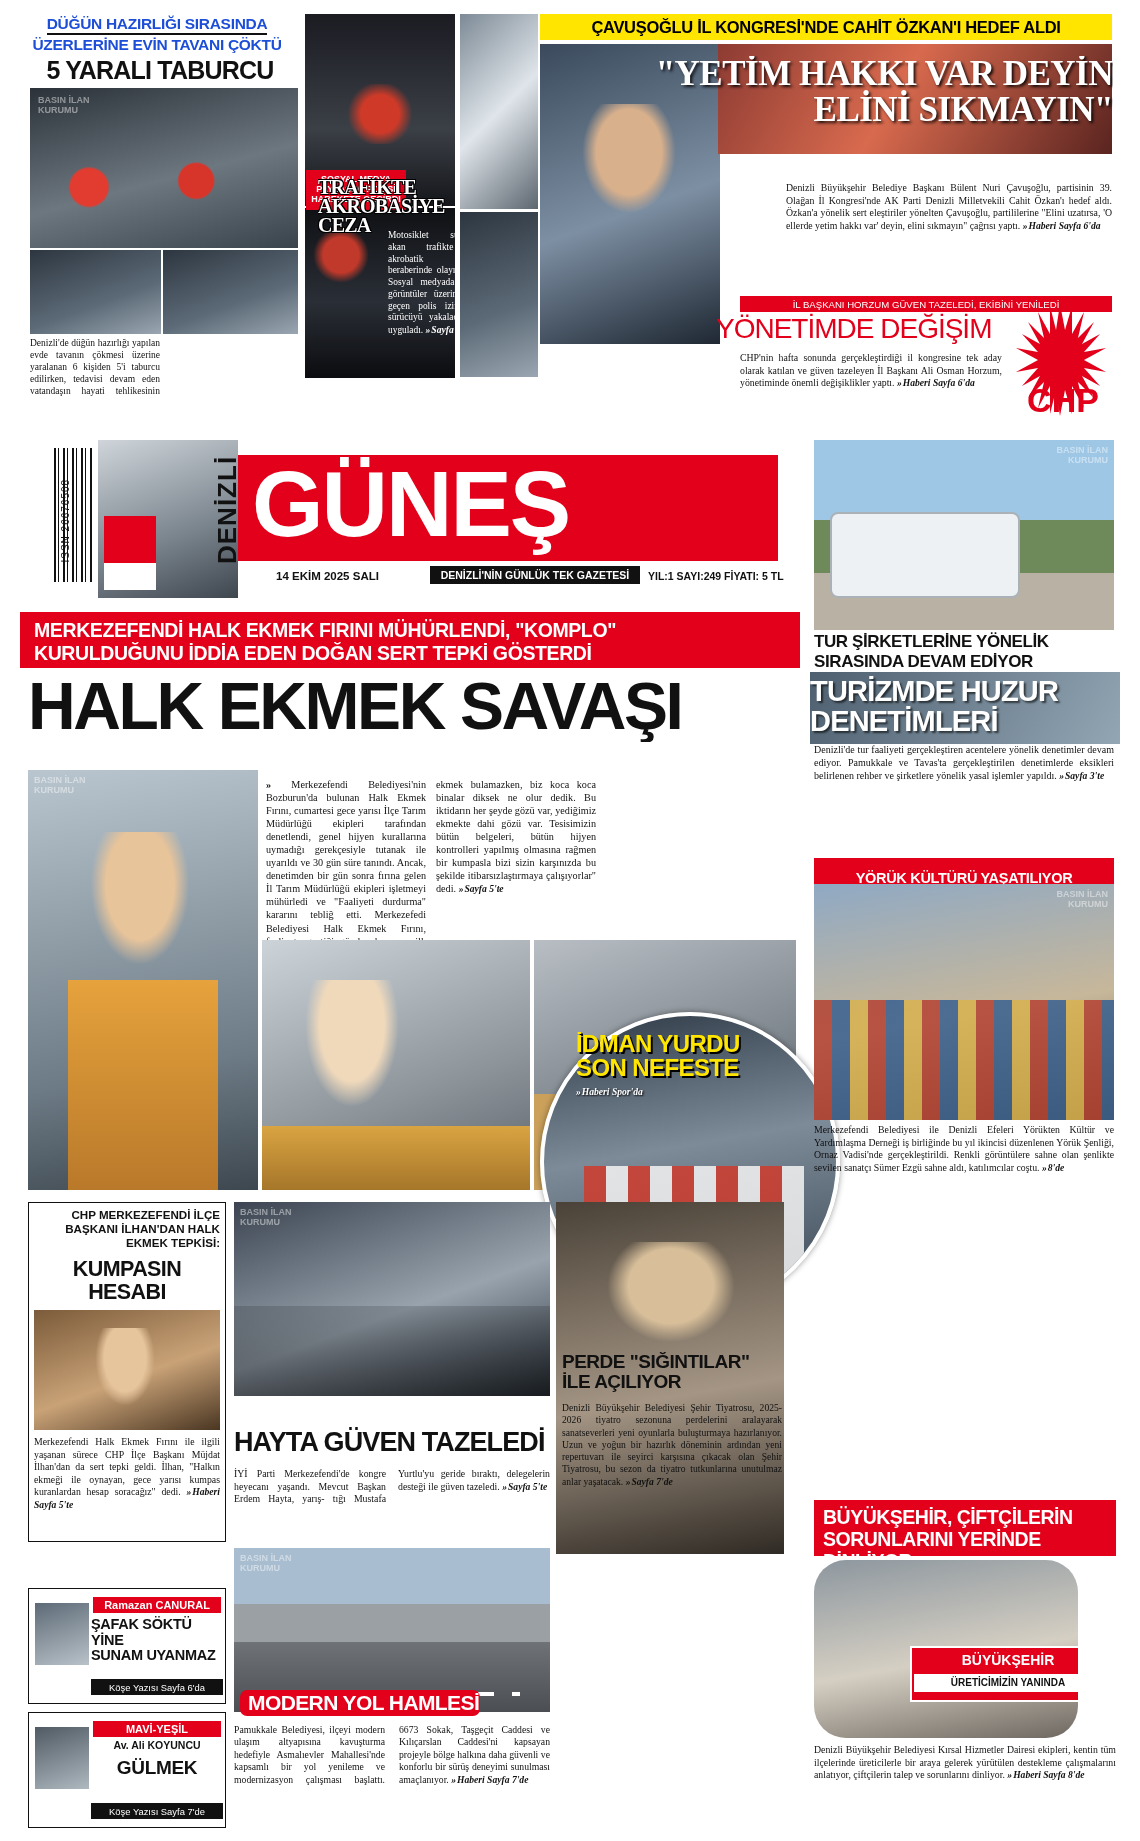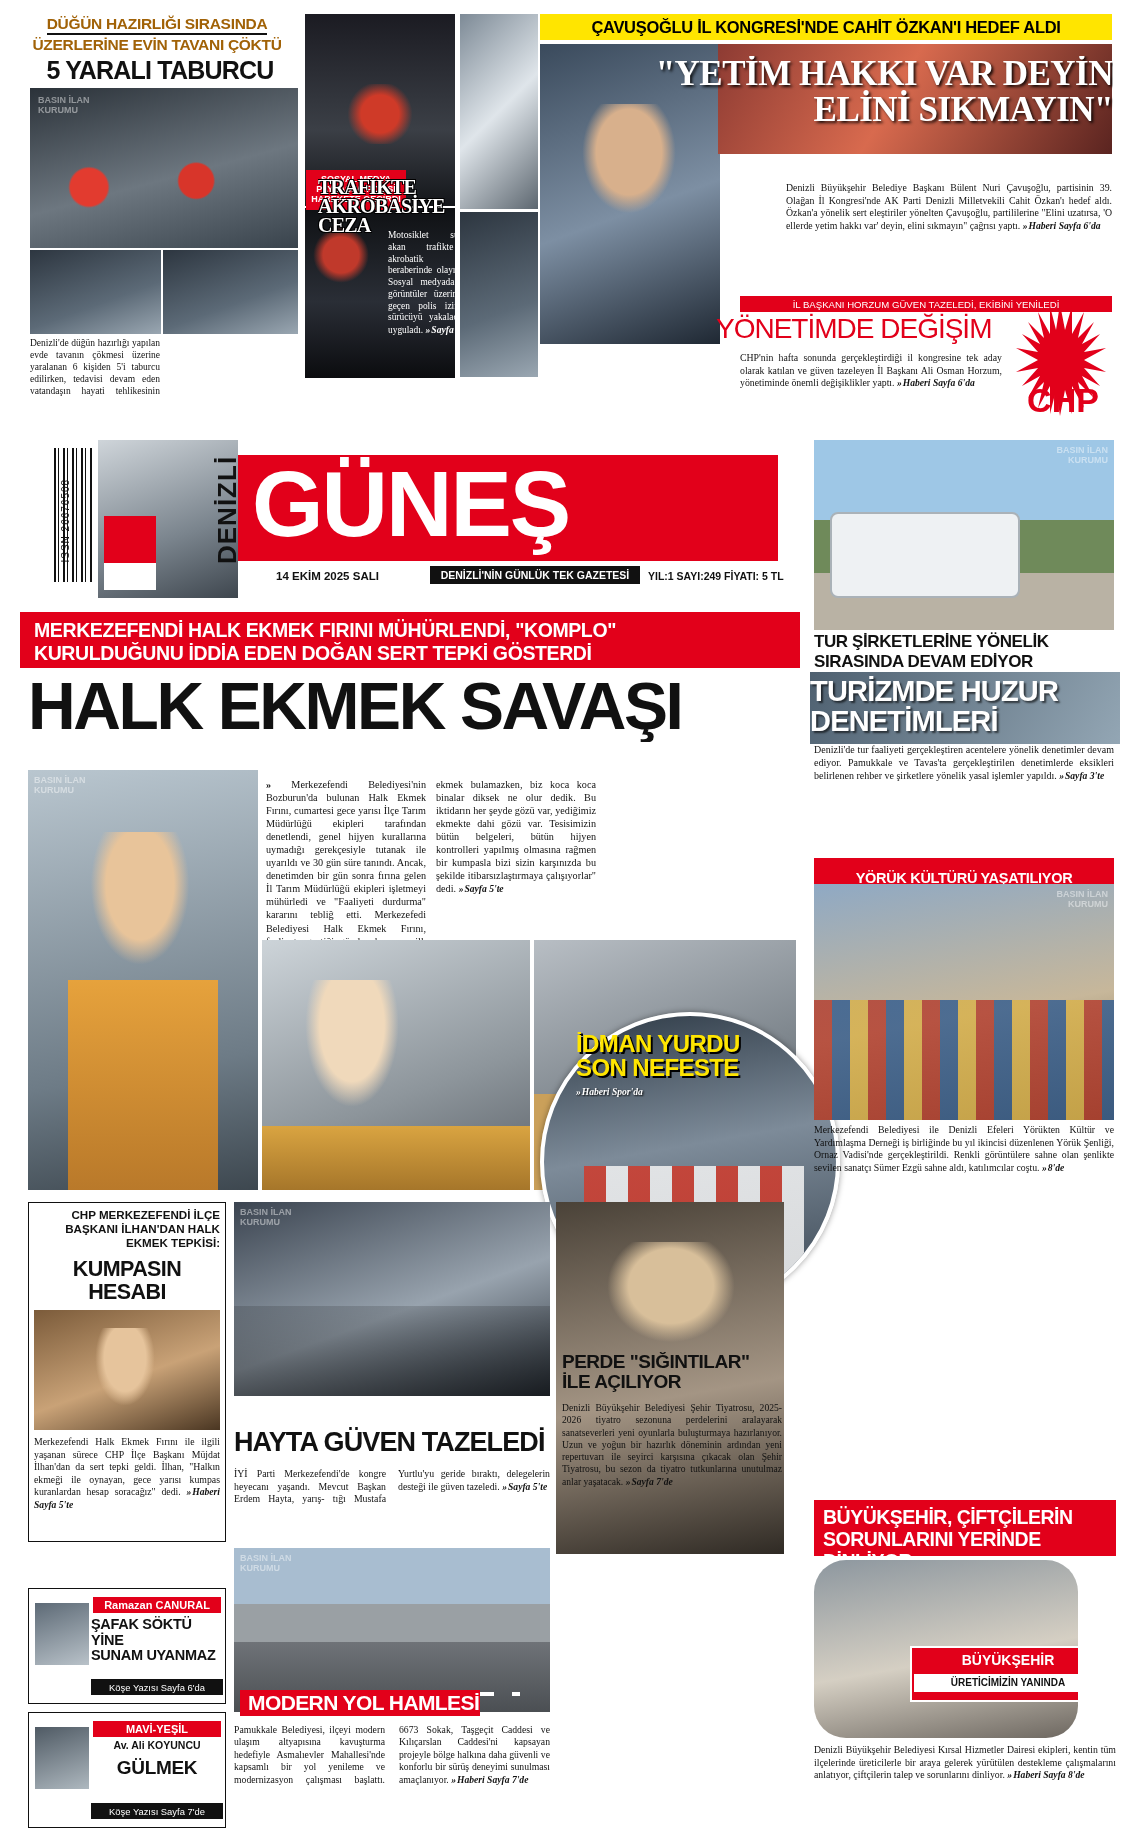--- a/index.html
+++ b/index.html
@@ -26,21 +26,21 @@
     color: #111;
   }
   .cap-txt { font-family: "Liberation Serif", serif; font-size: 9.6px; line-height: 1.3; text-align: justify; }
   .ref { font-style: italic; font-weight: bold; font-size: 9.6px; }
   .ref::before { content: "»"; margin-right: 1px; }
 
   
   #tl-kicker {
     left: 28px; top: 14px; width: 258px; height: 40px;
     font-family: "Liberation Sans", sans-serif; font-weight: bold; font-size: 15.5px;
-    line-height: 1.23; text-align: center; color: #a16207; letter-spacing: -0.3px;
+    line-height: 1.23; text-align: center; color: #1d4ed8; letter-spacing: -0.3px;
   }
   #tl-kicker .u { border-bottom: 2px solid #111; display: inline-block; }
   #tl-title {
     left: 20px; top: 56px; width: 280px; height: 30px;
     font-family: "Liberation Sans", sans-serif; font-weight: bold; font-size: 25px;
     text-align: center; color: #111; letter-spacing: -0.8px;
   }
   #tl-photo1 { left: 30px; top: 88px; width: 268px; height: 160px; }
   #tl-photo2 { left: 30px; top: 250px; width: 131px; height: 84px; }
   #tl-photo3 { left: 163px; top: 250px; width: 135px; height: 84px; }
@@ -249,20 +249,21 @@
     color: #111; text-align: center; letter-spacing: -0.3px;
   }
 
   
   #yol-photo { left: 234px; top: 1548px; width: 316px; height: 164px; }
   #yol-title {
     left: 240px; top: 1690px; width: 240px; height: 26px;
     background: #e2001a; color: #fff; font-family: "Liberation Sans", sans-serif;
     font-weight: bold; font-size: 21px; display: flex; align-items: center; padding-left: 8px;
     letter-spacing: -0.6px;
+    border-radius: 7px;
   }
   #yol-body { left: 234px; top: 1724px; width: 316px; height: 104px; font-size: 9.7px; column-count: 2; column-gap: 14px; }
   .ph-grad2 { background: linear-gradient(160deg,#2d3640,#5c6a77 60%,#9aa7b2); }
   .ph-grad9 { background: linear-gradient(135deg,#7d8a96,#dfe5ea 50%,#5d6770); }
 
   .watermark {
     position: absolute; color: rgba(255,255,255,.45);
     font-family: "Liberation Sans", sans-serif; font-weight: bold; font-size: 9px;
     line-height: 1.1; pointer-events: none;
   }

